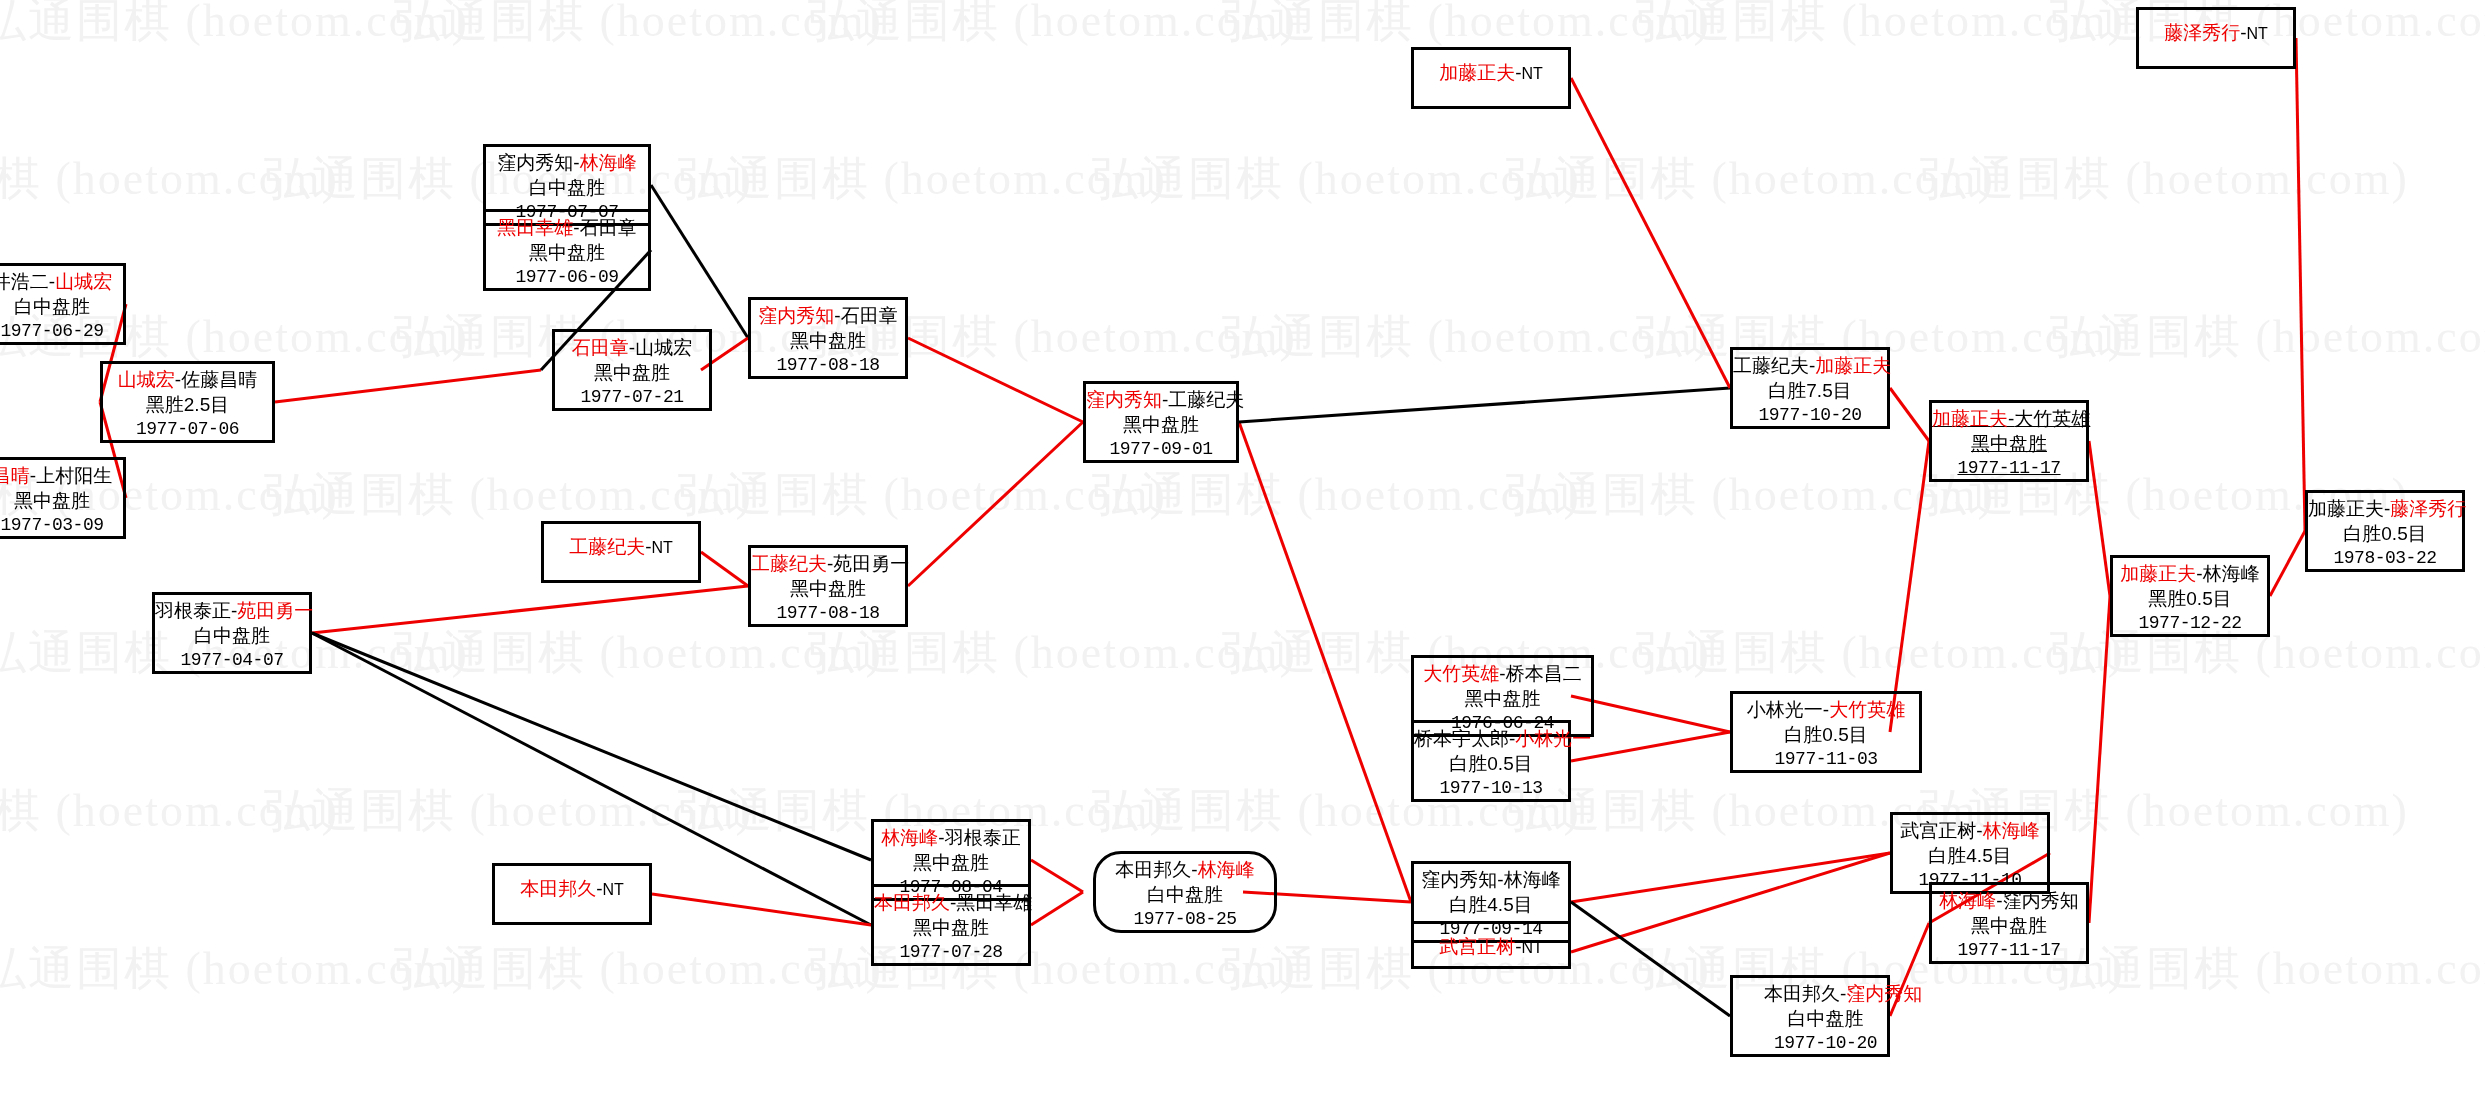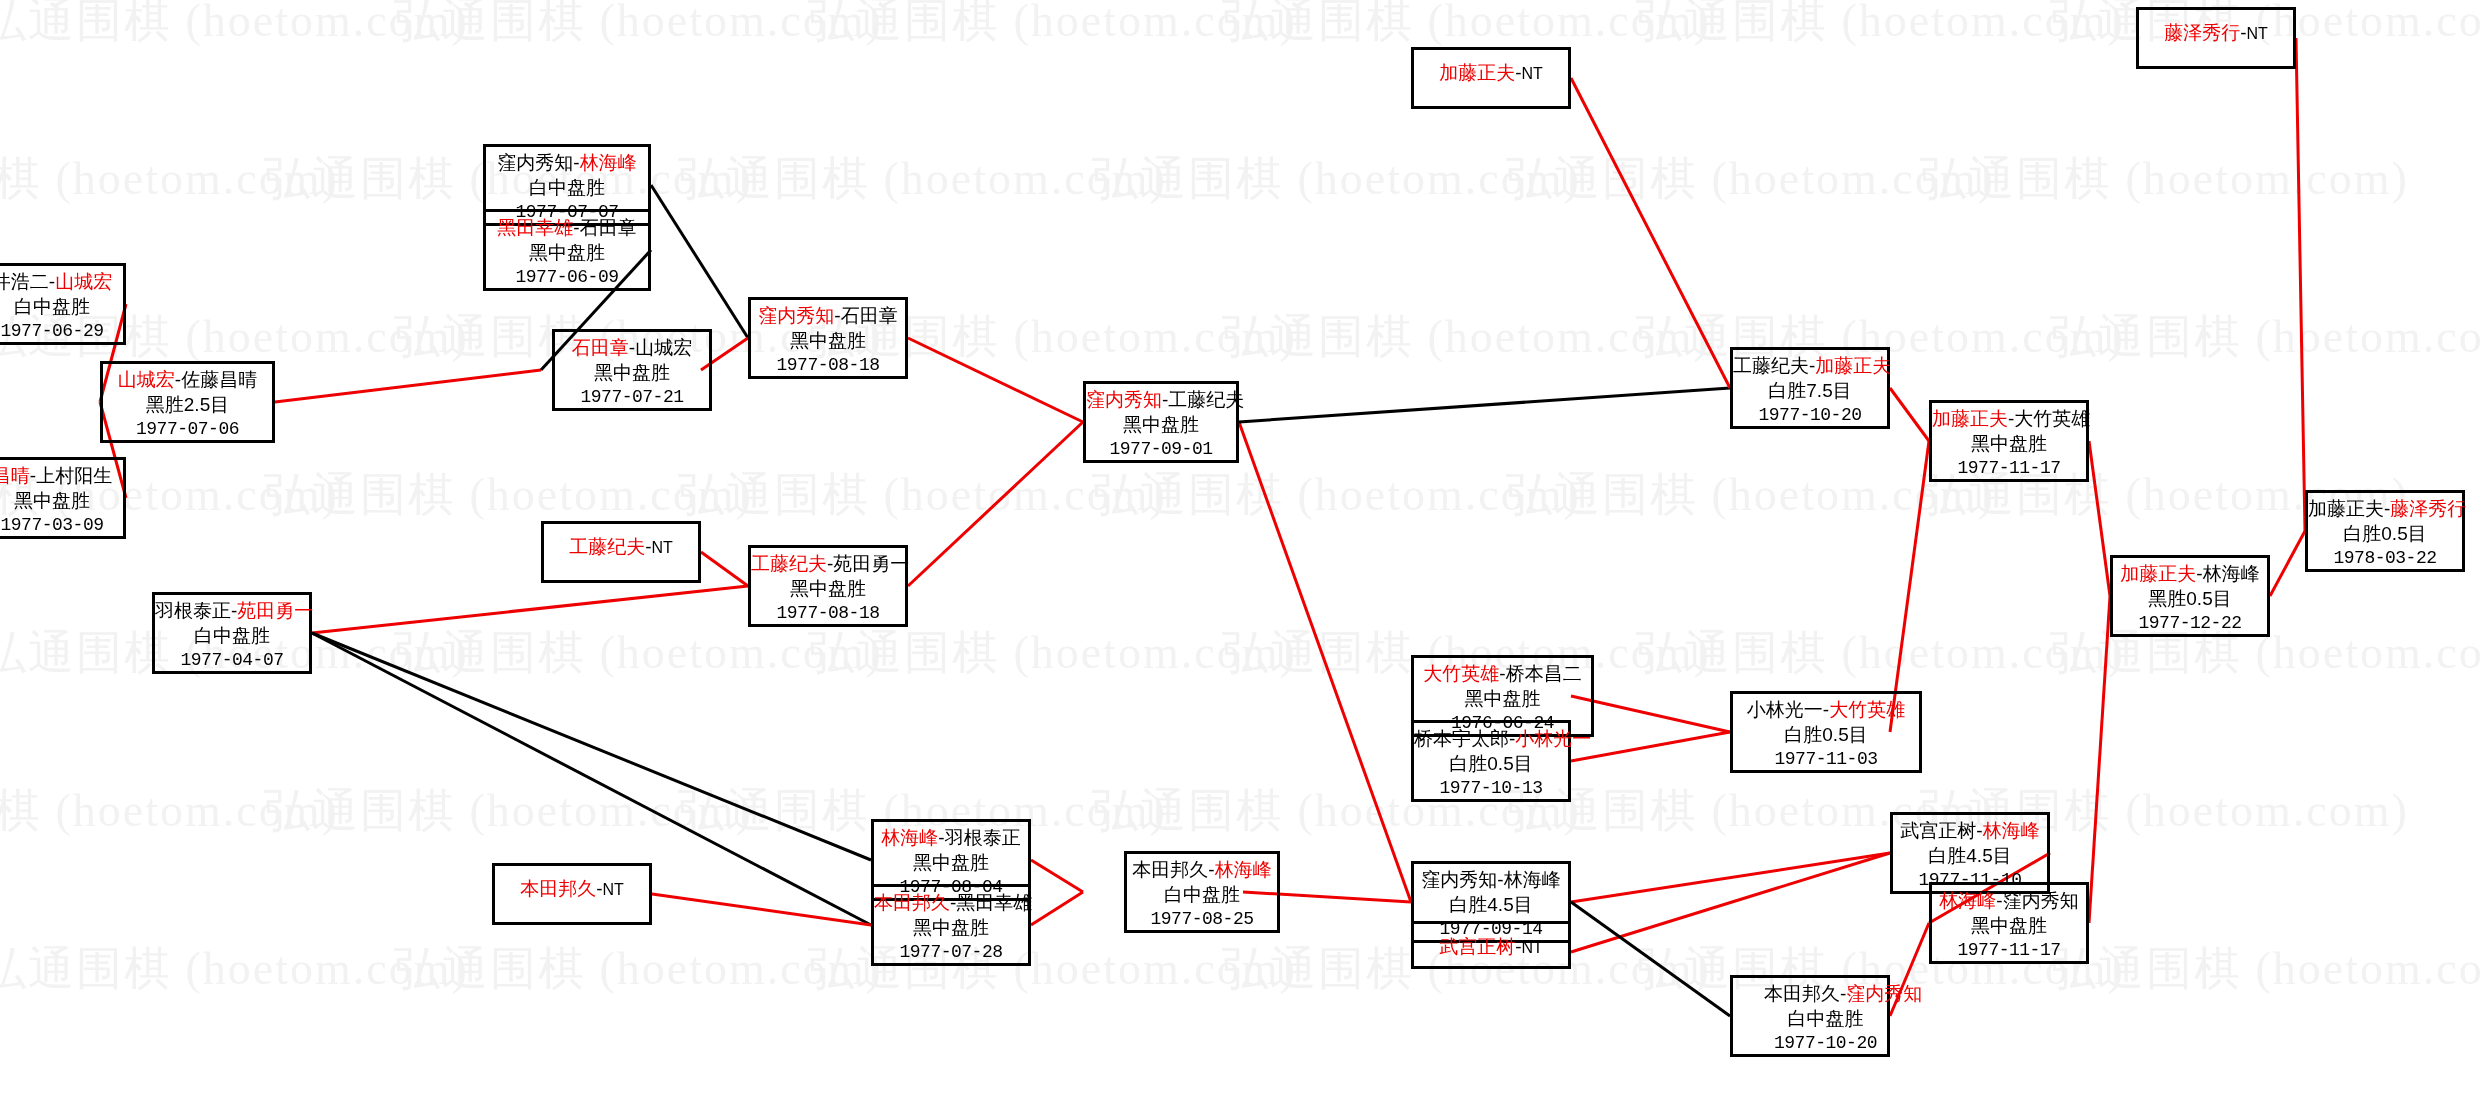--- a/index.html
+++ b/index.html
@@ -185,21 +185,21 @@
         <span class="ln date">1977-08-04</span>
       </div>
       <div class="node" style="left: 871px; top: 884px; width: 160px; height: 82px;">
         <span class="ln"><span class="win">本田邦久</span><span class="sep">-</span><span class="lose">黑田幸雄</span></span>
         <span class="ln">黑中盘胜</span>
         <span class="ln date">1977-07-28</span>
       </div>
       <div class="node bye" style="left: 492px; top: 863px; width: 160px; height: 62px;">
         <span class="ln"><span class="win">本田邦久</span><span class="sep">-</span><span class="lose nt">NT</span></span>
       </div>
-      <div class="node" style="left: 1124px; top: 851px; width: 156px; height: 82px;">
+      <div class="node" style="left: 1093px; top: 851px; width: 184px; height: 82px; border-radius: 28px;">
         <span class="ln"><span class="lose">本田邦久</span><span class="sep">-</span><span class="win">林海峰</span></span>
         <span class="ln">白中盘胜</span>
         <span class="ln date">1977-08-25</span>
       </div>
       <div class="node" style="left: 1411px; top: 861px; width: 160px; height: 82px;">
         <span class="ln"><span class="lose">窪内秀知</span><span class="sep">-</span><span class="lose">林海峰</span></span>
         <span class="ln">白胜4.5目</span>
         <span class="ln date">1977-09-14</span>
       </div>
       <div class="node bye" style="left: 1411px; top: 47px; width: 160px; height: 62px;">
@@ -236,21 +236,21 @@
       <div class="node" style="left: 1730px; top: 975px; width: 160px; height: 82px; padding-left: 31px;">
         <span class="ln"><span class="lose">本田邦久</span><span class="sep">-</span><span class="win">窪内秀知</span></span>
         <span class="ln">白中盘胜</span>
         <span class="ln date">1977-10-20</span>
       </div>
       <div class="node" style="left: 1929px; top: 882px; width: 160px; height: 82px;">
         <span class="ln"><span class="win">林海峰</span><span class="sep">-</span><span class="lose">窪内秀知</span></span>
         <span class="ln">黑中盘胜</span>
         <span class="ln date">1977-11-17</span>
       </div>
-      <div class="node" style="left: 1929px; top: 400px; width: 160px; height: 82px;">
+      <div class="node" style="left: 1929px; top: 400px; width: 160px; height: 82px; text-decoration: underline;">
         <span class="ln"><span class="win">加藤正夫</span><span class="sep">-</span><span class="lose">大竹英雄</span></span>
         <span class="ln">黑中盘胜</span>
         <span class="ln date">1977-11-17</span>
       </div>
       <div class="node" style="left: 2110px; top: 555px; width: 160px; height: 82px;">
         <span class="ln"><span class="win">加藤正夫</span><span class="sep">-</span><span class="lose">林海峰</span></span>
         <span class="ln">黑胜0.5目</span>
         <span class="ln date">1977-12-22</span>
       </div>
       <div class="node bye" style="left: 2136px; top: 7px; width: 160px; height: 62px;">

